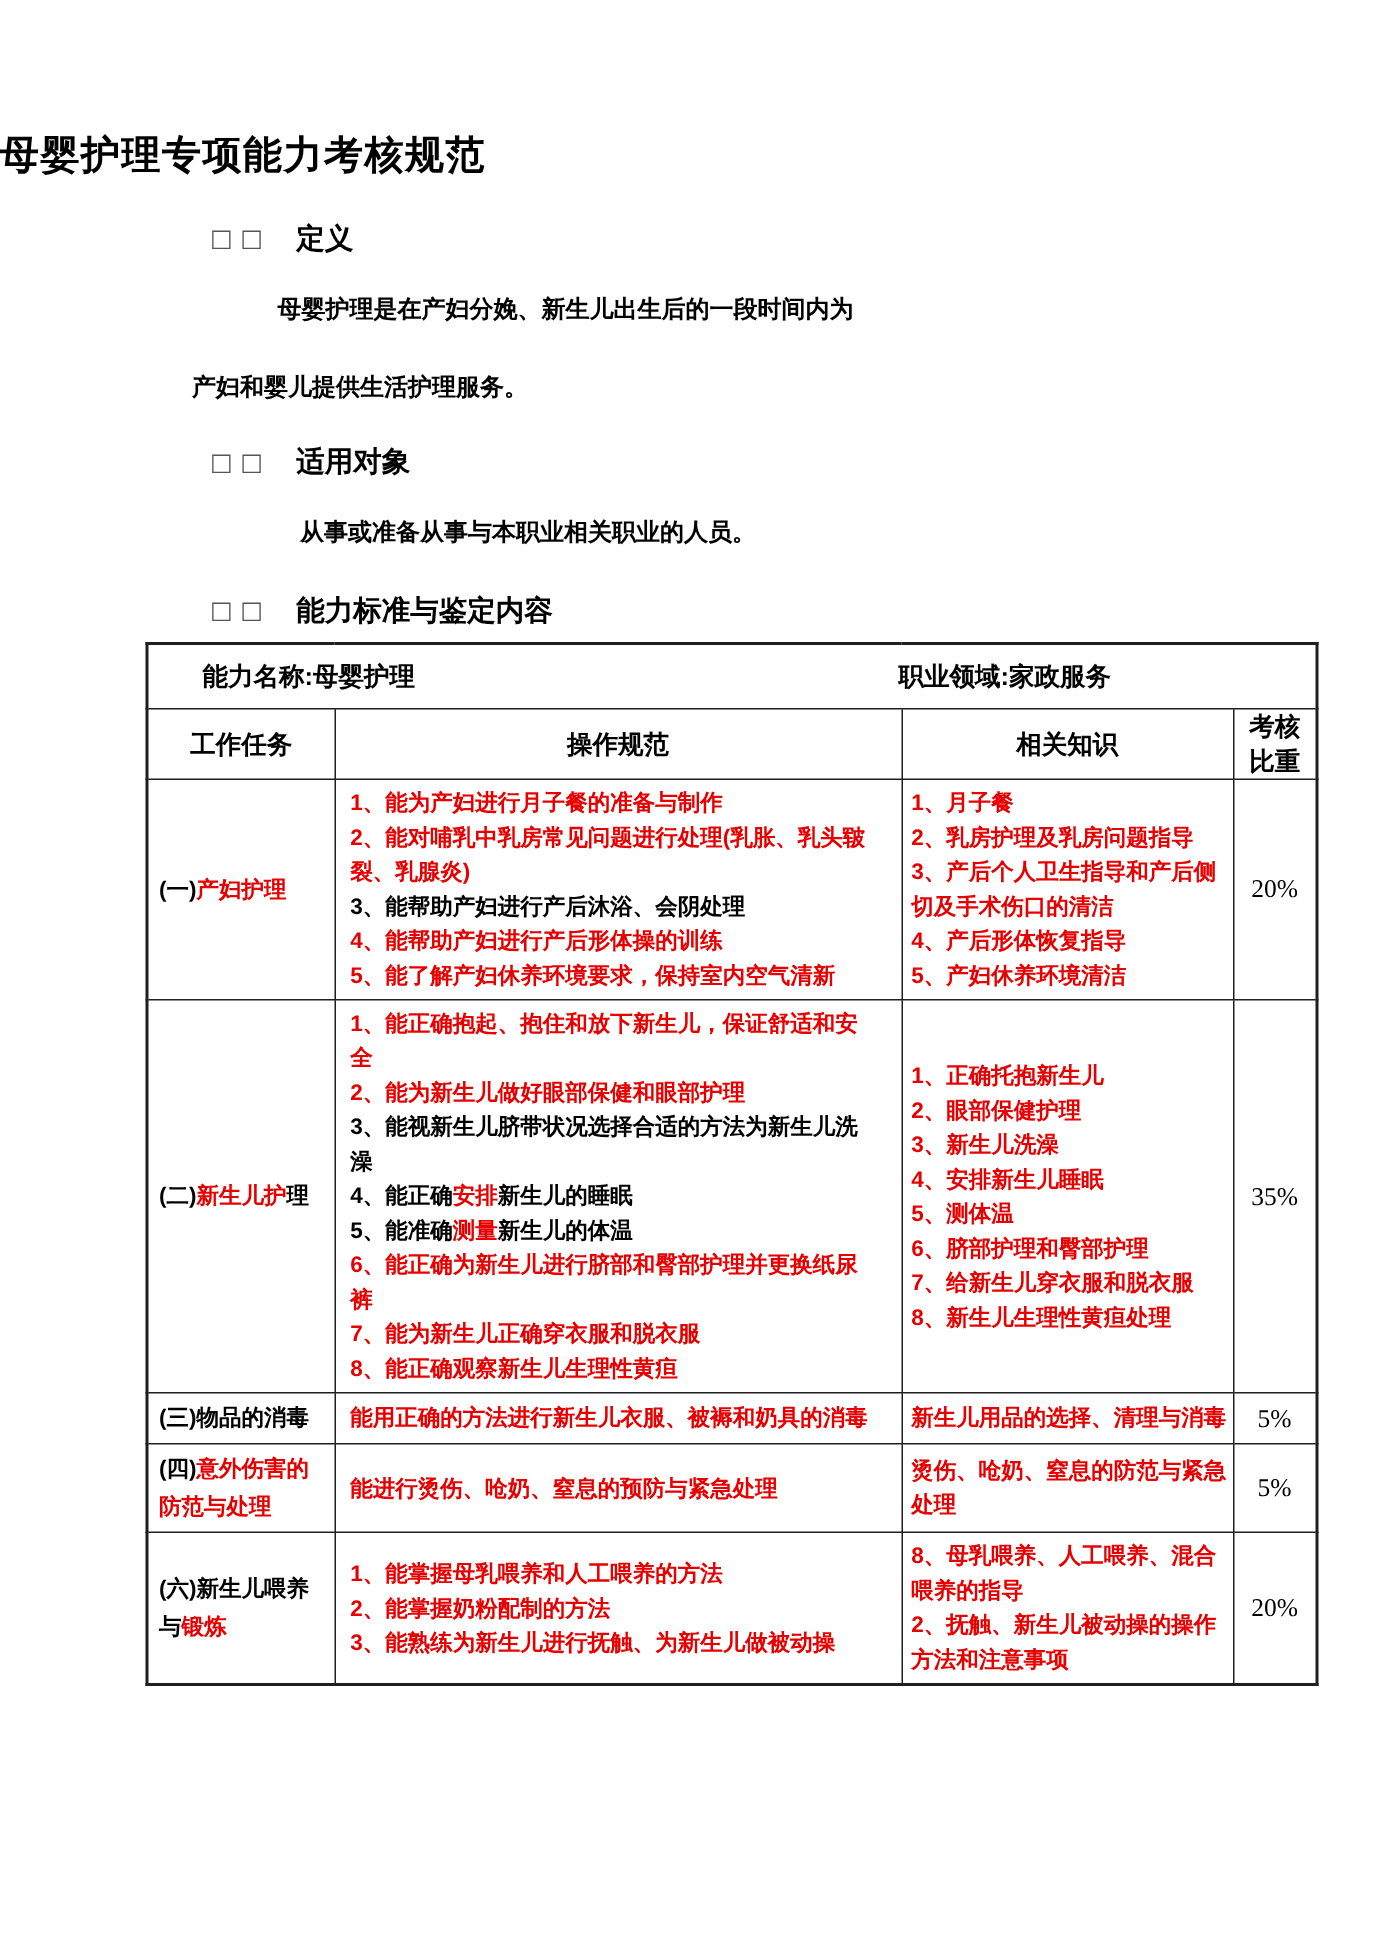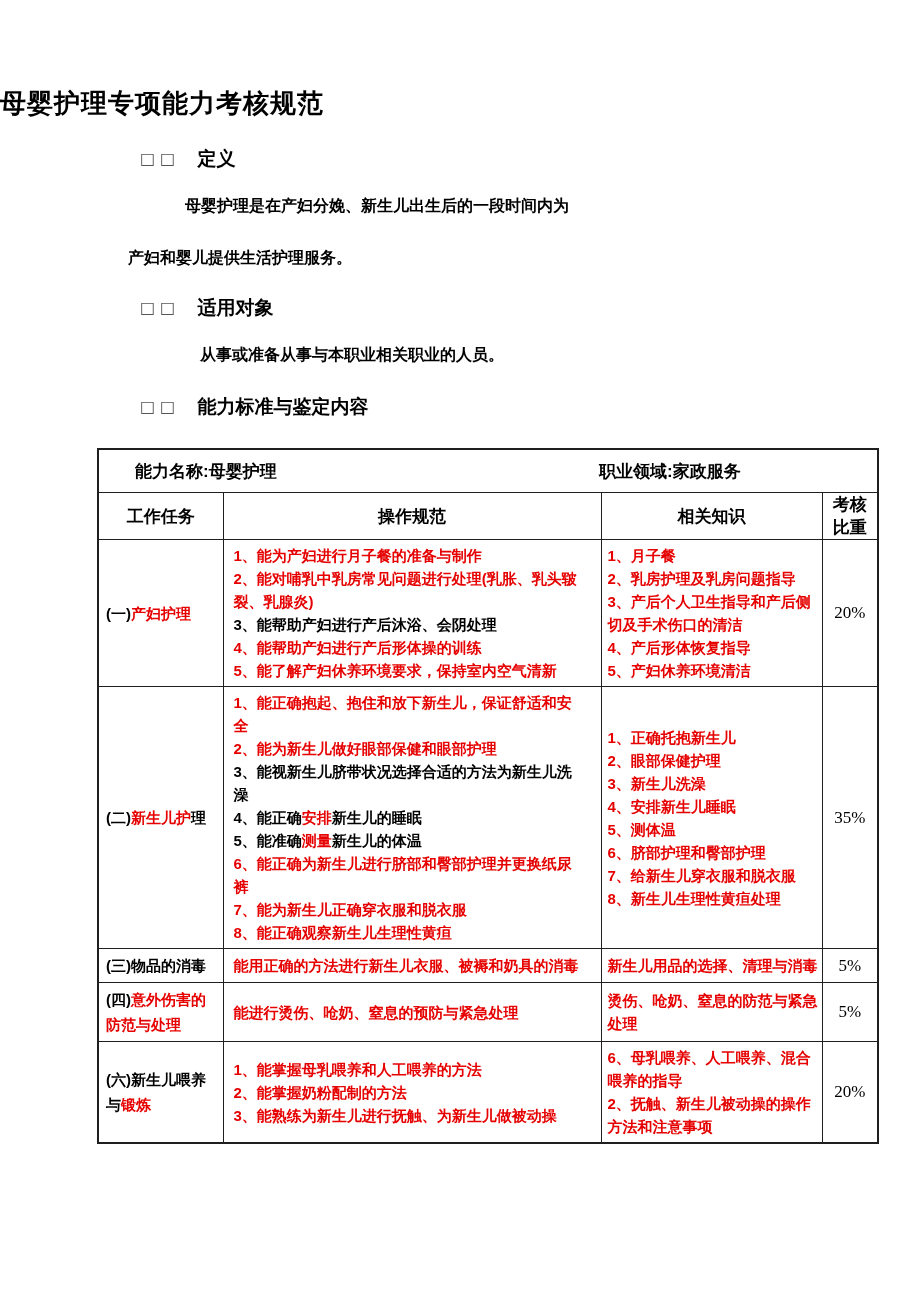--- a/index.html
+++ b/index.html
@@ -15,21 +15,20 @@
   .marker{
     font-family:"DejaVu Sans",sans-serif;font-weight:normal;color:#555;
     font-size:16px;letter-spacing:5px;margin-right:12px;vertical-align:1px;
   }
   .bodyline{position:absolute;font-size:16px;font-weight:bold;white-space:nowrap;}
   
   .tbl{
     position:absolute;top:428px;left:97px;width:780px;
     border-collapse:collapse;table-layout:fixed;
     border:2px solid #1f1f1f;
-    margin-top:20px;
   }
   .tbl td,.tbl th{border:1px solid #1f1f1f;vertical-align:middle;}
   .info-cell{height:42px;font-size:17px;font-weight:bold;position:relative;padding:0;}
   .info-left{position:absolute;left:36px;top:50%;transform:translateY(-50%);white-space:nowrap;}
   .info-right{position:absolute;left:500px;top:50%;transform:translateY(-50%);white-space:nowrap;}
   .head-row th{height:44px;text-align:center;font-size:17px;font-weight:bold;padding:0 5px;}
   td.task{padding:4px 14px 4px 7px;font-size:15px;line-height:25px;font-weight:bold;}
   td.ops{padding:4px 20px 4px 10px;font-size:15px;line-height:23px;font-weight:bold;}
   td.knowledge{padding:4px 4px 4px 6px;font-size:15px;line-height:23px;font-weight:bold;}
   td.knowledge.center .line{text-align:center;}
@@ -151,21 +150,21 @@
           <td class="weight">5%</td>
         </tr>
         <tr>
           <td class="task"><span class="seg black">(六)新生儿喂养与</span><span class="seg red">锻炼</span></td>
           <td class="ops">
             <div class="line"><span class="seg red">1、能掌握母乳喂养和人工喂养的方法</span></div>
             <div class="line"><span class="seg red">2、能掌握奶粉配制的方法</span></div>
             <div class="line"><span class="seg red">3、能熟练为新生儿进行抚触、为新生儿做被动操</span></div>
           </td>
           <td class="knowledge">
-            <div class="line"><span class="seg red">6、母乳喂养、人工喂养、混合喂养的指导</span></div>
+            <div class="line"><span class="seg red">8、母乳喂养、人工喂养、混合喂养的指导</span></div>
             <div class="line"><span class="seg red">2、抚触、新生儿被动操的操作方法和注意事项</span></div>
           </td>
           <td class="weight">20%</td>
         </tr>
       </tbody>
   </table>
 
 </div>
 
 </body></html>

